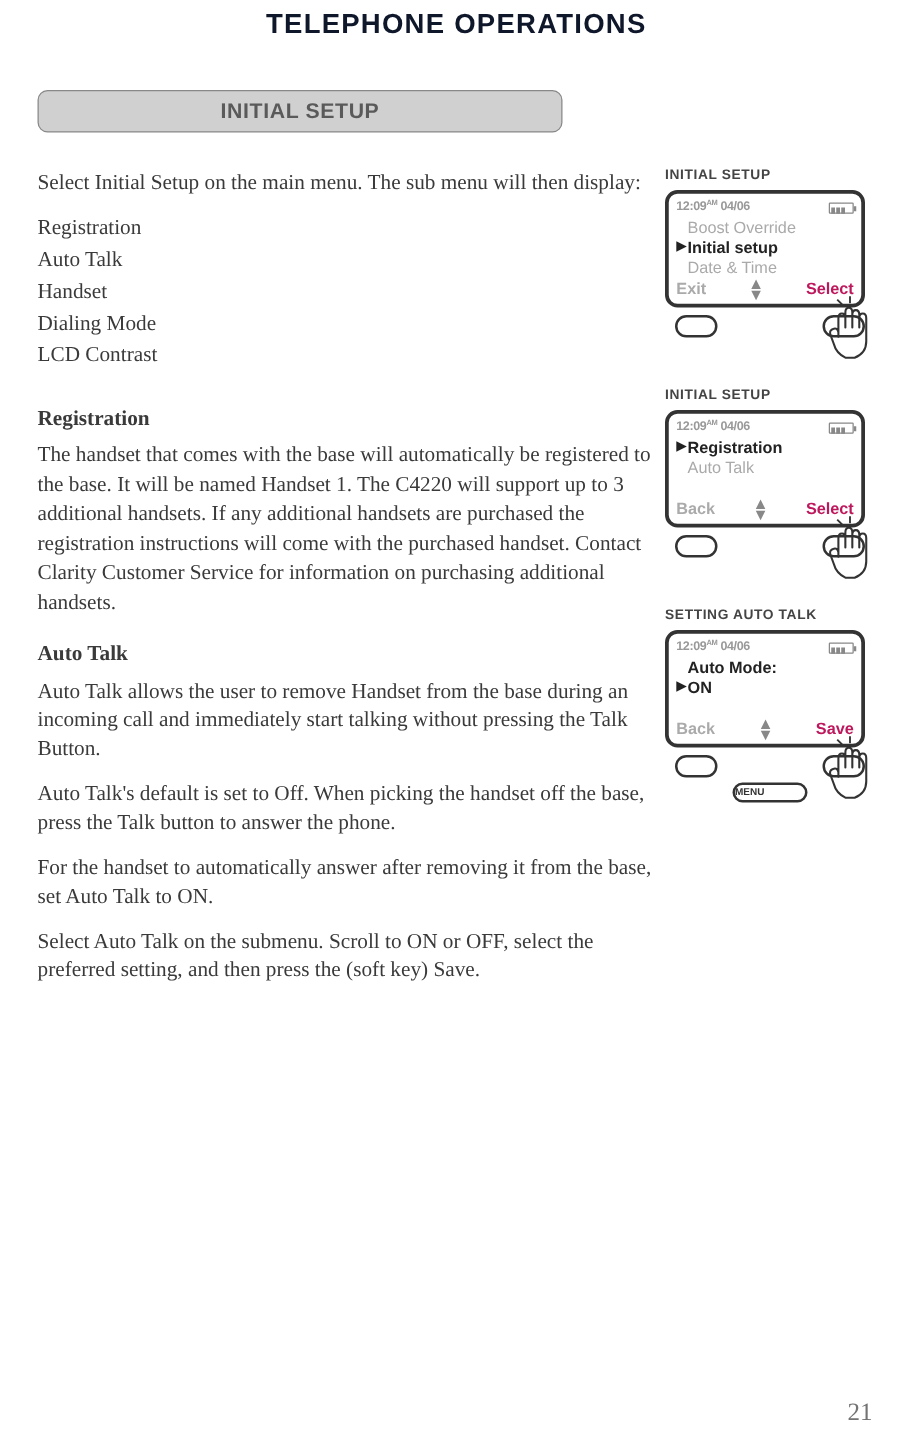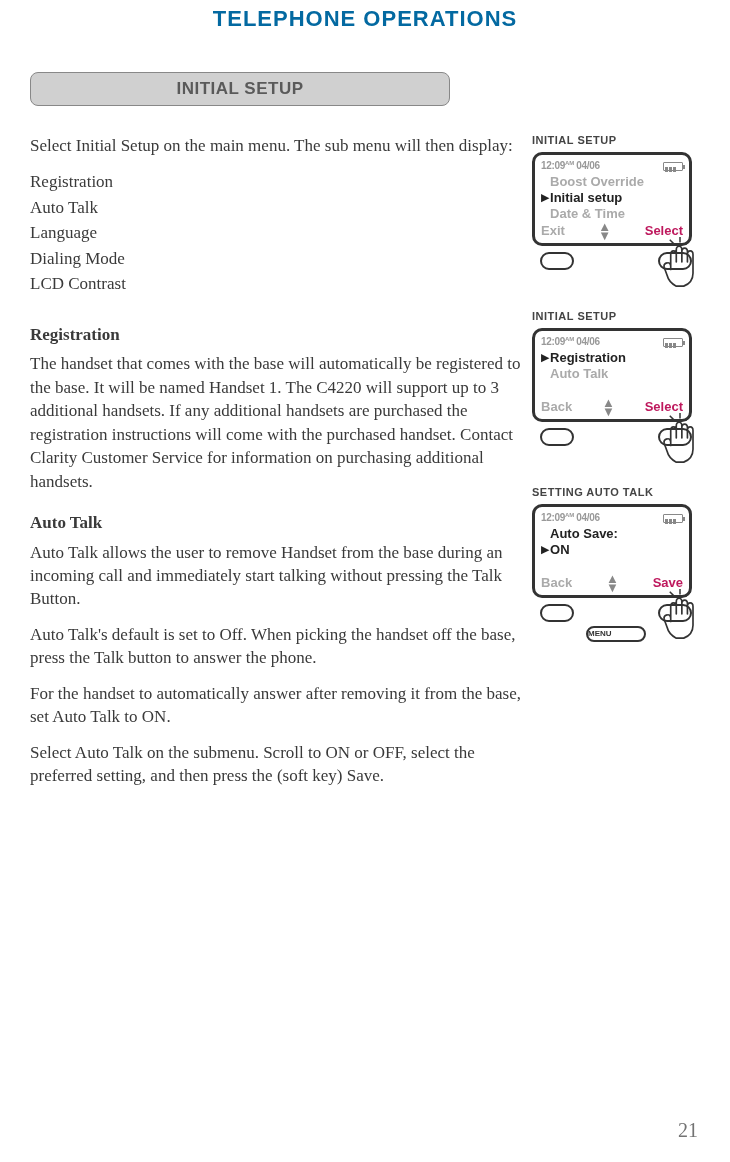--- a/index.html
+++ b/index.html
@@ -11,21 +11,21 @@
     color: #4a4a4a;
     position: relative;
     padding: 0 30px;
   }
   .page-title {
     text-align: center;
     font-family: Arial, Helvetica, sans-serif;
     font-weight: bold;
     font-size: 22px;
     letter-spacing: 1px;
-    color: #0369a1;
+    color: #0f172a;
     padding-top: 6px;
   }
   .section-tab {
     margin-top: 40px;
     width: 420px;
     background: #d0d0d0;
     border: 1px solid #888;
     border-radius: 8px;
     padding: 6px 0;
     text-align: center;
@@ -104,21 +104,21 @@
   }
   .battery .cell {
     display:inline-block; width:3px; height:5px;
     background:#888; margin:1px 0 0 1px;
   }
   .lcd-lines {
     margin-top: 1px;
     font-size: 13px;
     line-height: 1.22;
   }
-  .lcd-lines .gray { color: #aaa; font-weight: 700; }
+  .lcd-lines .gray { color: #aaa; font-weight: 400; }
   .lcd-lines .sel { color: #222; font-weight: 600; }
   .lcd-lines .row { display:flex; align-items:center; }
   .lcd-lines .ptr { width:9px; display:inline-block; font-size:11px; color:#222; }
   .lcd-bottom {
     position: absolute;
     left:6px; right:6px; bottom:3px;
     display:flex; justify-content:space-between; align-items:center;
     font-size: 13px;
     font-weight: 700;
   }
@@ -170,21 +170,21 @@
 <h1 class="page-title">TELEPHONE OPERATIONS</h1>
 
 <div class="section-tab">INITIAL SETUP</div>
 
 <div class="content">
   <div class="left-col">
     <p>Select Initial Setup on the main menu. The sub menu will then display:</p>
     <div class="menu-list">
       <div>Registration</div>
       <div>Auto Talk</div>
-      <div>Language</div>
+      <div>Handset</div>
       <div>Dialing Mode</div>
       <div>LCD Contrast</div>
     </div>
 
     <div class="sub-head">Registration</div>
     <p>The handset that comes with the base will automatically be registered to the base. It will be named Handset 1. The C4220 will support up to 3 additional handsets. If any additional handsets are purchased the registration instructions will come with the purchased handset. Contact Clarity Customer Service for information on purchasing additional handsets.</p>
 
     <div class="sub-head">Auto Talk</div>
     <p>Auto Talk allows the user to remove Handset from the base during an incoming call and immediately start talking without pressing the Talk Button.</p>
     <p>Auto Talk's default is set to Off.  When picking the handset off the base, press the Talk button to answer the phone.</p>
@@ -267,21 +267,21 @@
       <div class="screen-block">
         <div class="screen-title">SETTING AUTO TALK</div>
         <div class="lcd">
           <div class="lcd-top">
             <span class="lcd-time">12:09<sup>AM</sup>&nbsp;04/06</span>
             <span class="battery"><span class="cell"></span><span class="cell"></span><span class="cell"></span></span>
           </div>
           <div class="lcd-lines">
             <div class="row">
               <span class="ptr"></span>
-              <span class="sel">Auto Save:</span>
+              <span class="sel">Auto Mode:</span>
             </div>
             <div class="row">
               <span class="ptr">▶</span>
               <span class="sel">ON</span>
             </div>
             <div class="row">
               <span class="ptr"></span>
               <span class="gray">&nbsp;</span>
             </div>
           </div>

